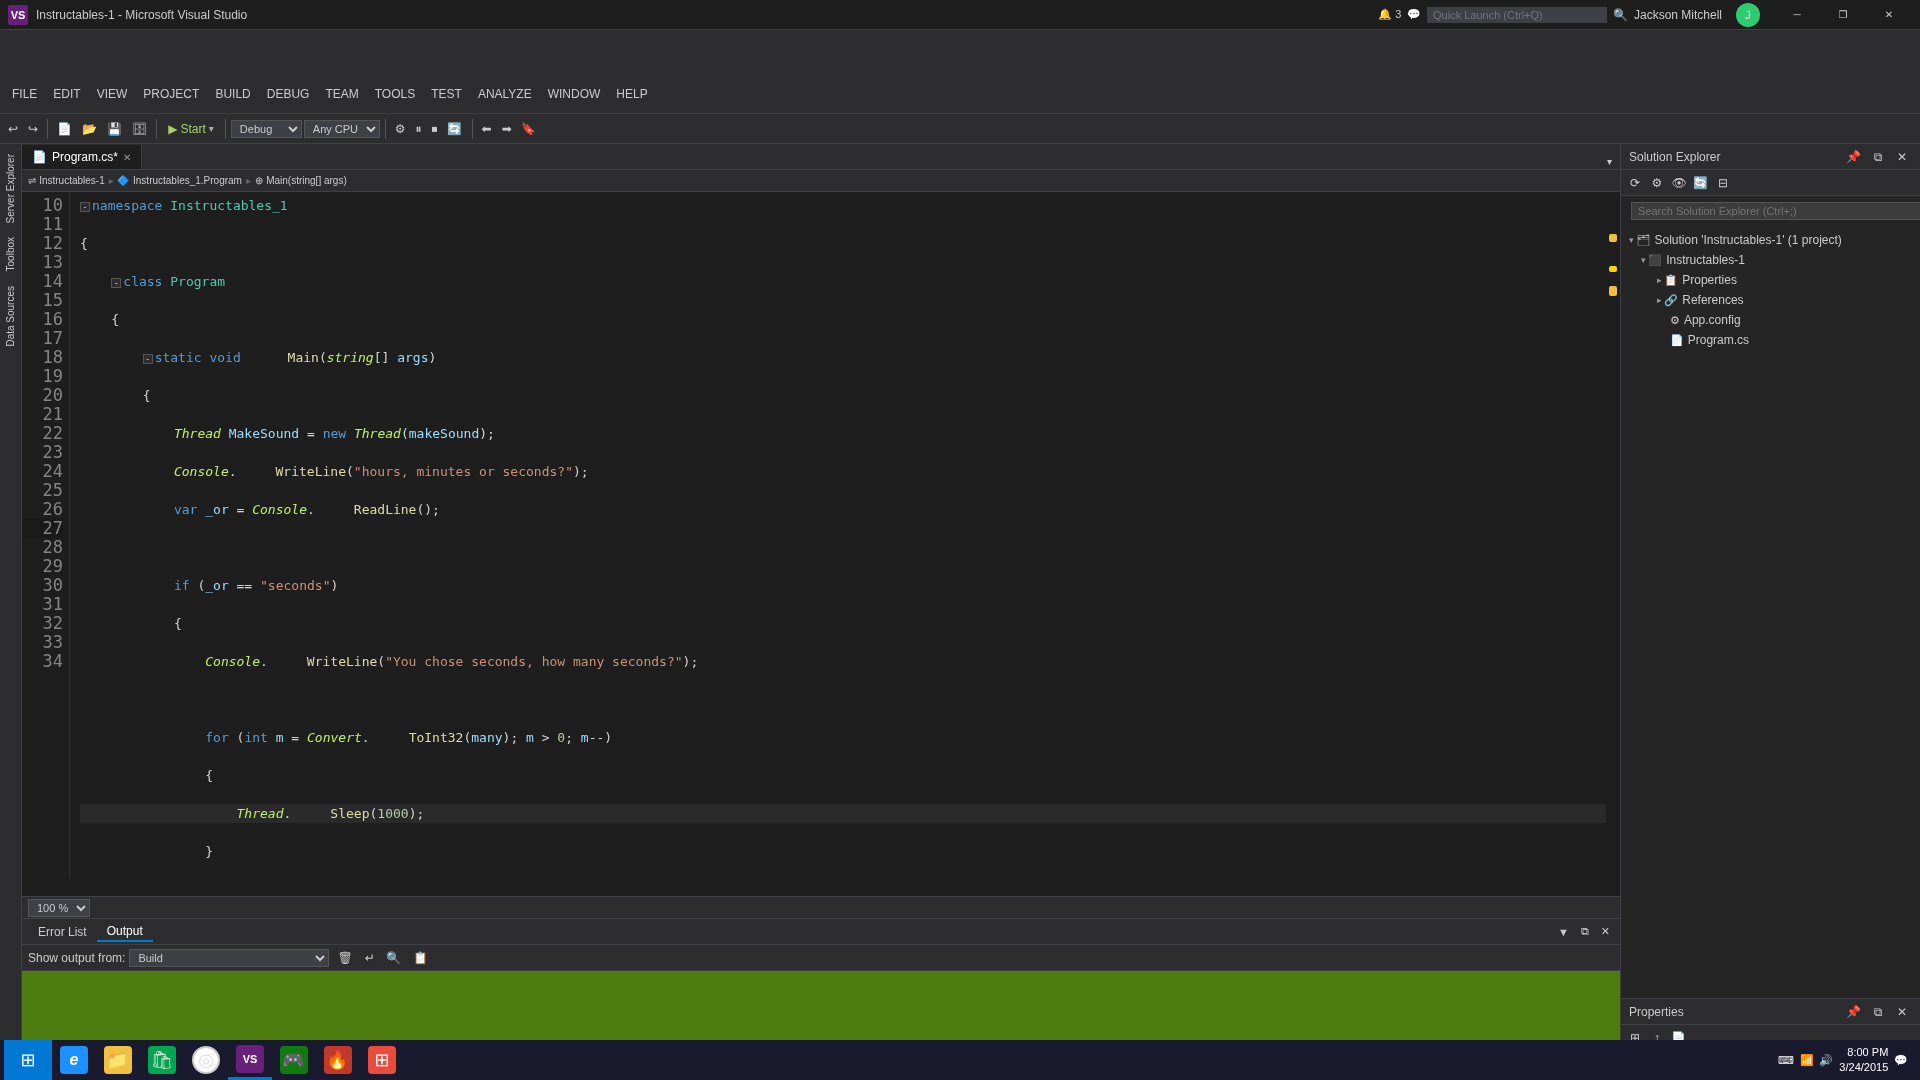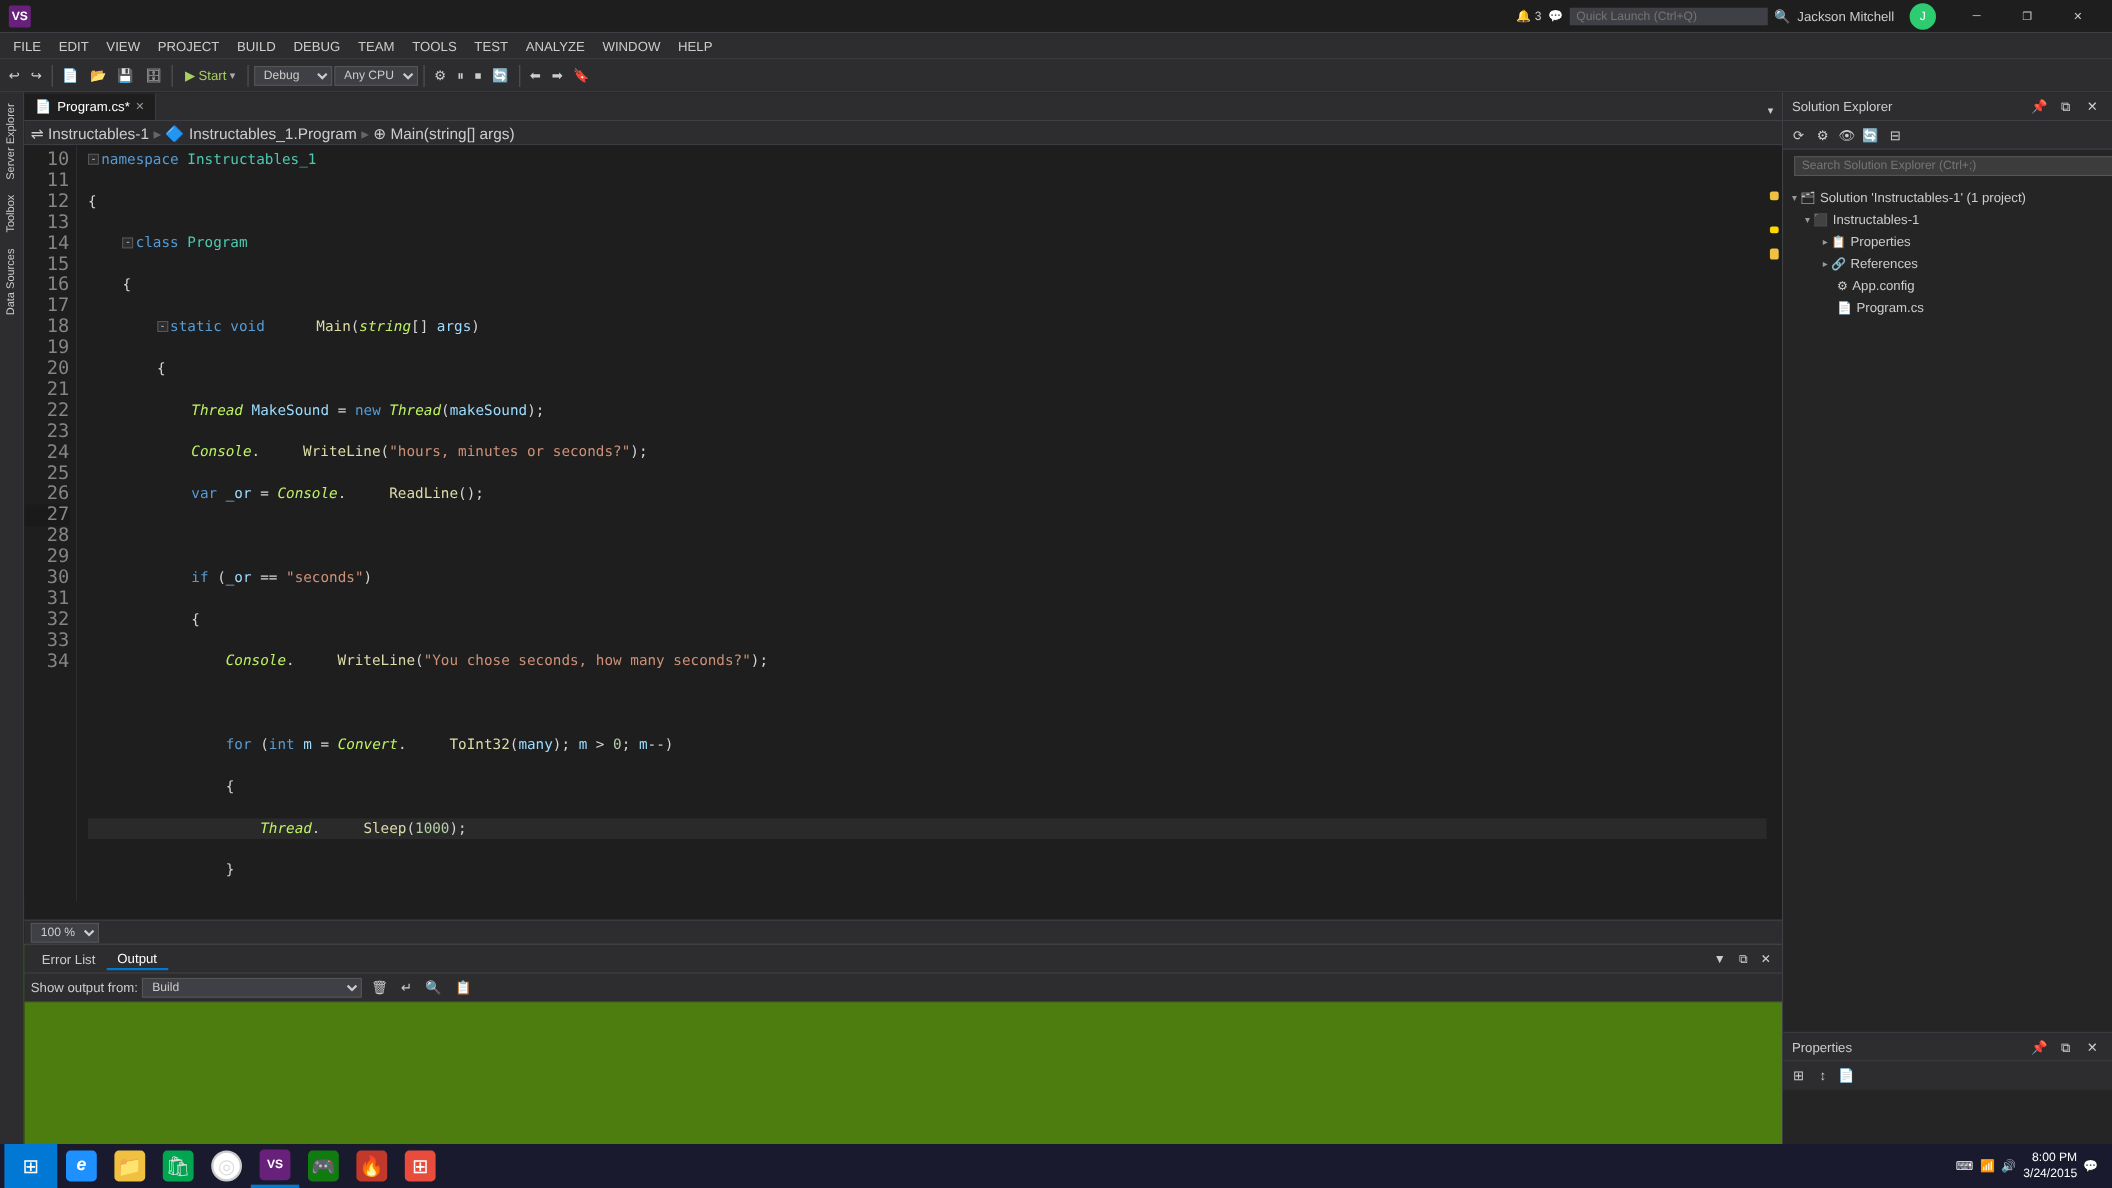--- a/index.html
+++ b/index.html
@@ -22,25 +22,26 @@
       border-radius: 2px;
       margin-right: 8px;
       display: flex; align-items: center; justify-content: center;
       color: white; font-weight: bold; font-size: 11px;
     }
     #title-bar .title-text { flex: 1; }
 
     
     #menu-bar {
       background: #2d2d30;
-      height: 24px;
+      height: 40px;
       display: flex;
       align-items: center;
       padding: 0 4px;
       border-bottom: 1px solid #3f3f46;
+      margin-top: 44px;
     }
     #menu-bar .menu-item {
       padding: 2px 8px;
       color: #ccc;
       font-size: 12px;
       cursor: pointer;
     }
 
     
     #toolbar {
@@ -143,21 +144,21 @@
     .tab-close { color: #999; font-size: 10px; cursor: pointer; }
 
     
     #breadcrumb {
       height: 22px;
       background: #2d2d30;
       display: flex;
       align-items: center;
       padding: 0 6px;
       gap: 4px;
-      font-size: 14px;
+      font-size: 10px;
       color: #ccc;
       border-bottom: 1px solid #3f3f46;
     }
     .breadcrumb-item { cursor: pointer; }
     .breadcrumb-sep { color: #666; }
 
     
     #code-editor {
       flex: 1;
       display: flex;
@@ -415,20 +416,21 @@
       display: flex; align-items: center; justify-content: center;
       cursor: pointer; font-size: 10px; color: #ccc;
       background: transparent; border: none;
     }
   </style>
 </head>
 <body>
 
 <div id="title-bar">
   <div class="vs-logo">VS</div>
+  <span class="title-text">Instructables-1 - Microsoft Visual Studio</span>
   <div id="header-right">
     <span style="font-size:11px;color:#ccc;">🔔 <span>3</span></span>
     <span style="font-size:11px;color:#ccc;">💬</span>
     <input type="text" style="background: rgb(63, 63, 70); border: none; color: rgb(204, 204, 204); padding: 2px 6px; font-size: 11px; width: 180px;" placeholder="Quick Launch (Ctrl+Q)">
     <span style="color:#ccc;font-size:12px;">🔍</span>
     <span style="font-size:12px;color:#ccc;margin-right:8px;">Jackson Mitchell</span>
     <span style="width:24px;height:24px;background:#2ecc71;border-radius:50%;display:inline-flex;align-items:center;justify-content:center;color:#fff;font-size:11px;margin-right:8px;">J</span>
     <div class="window-controls">
       <button class="win-btn">─</button>
       <button class="win-btn">❐</button>

